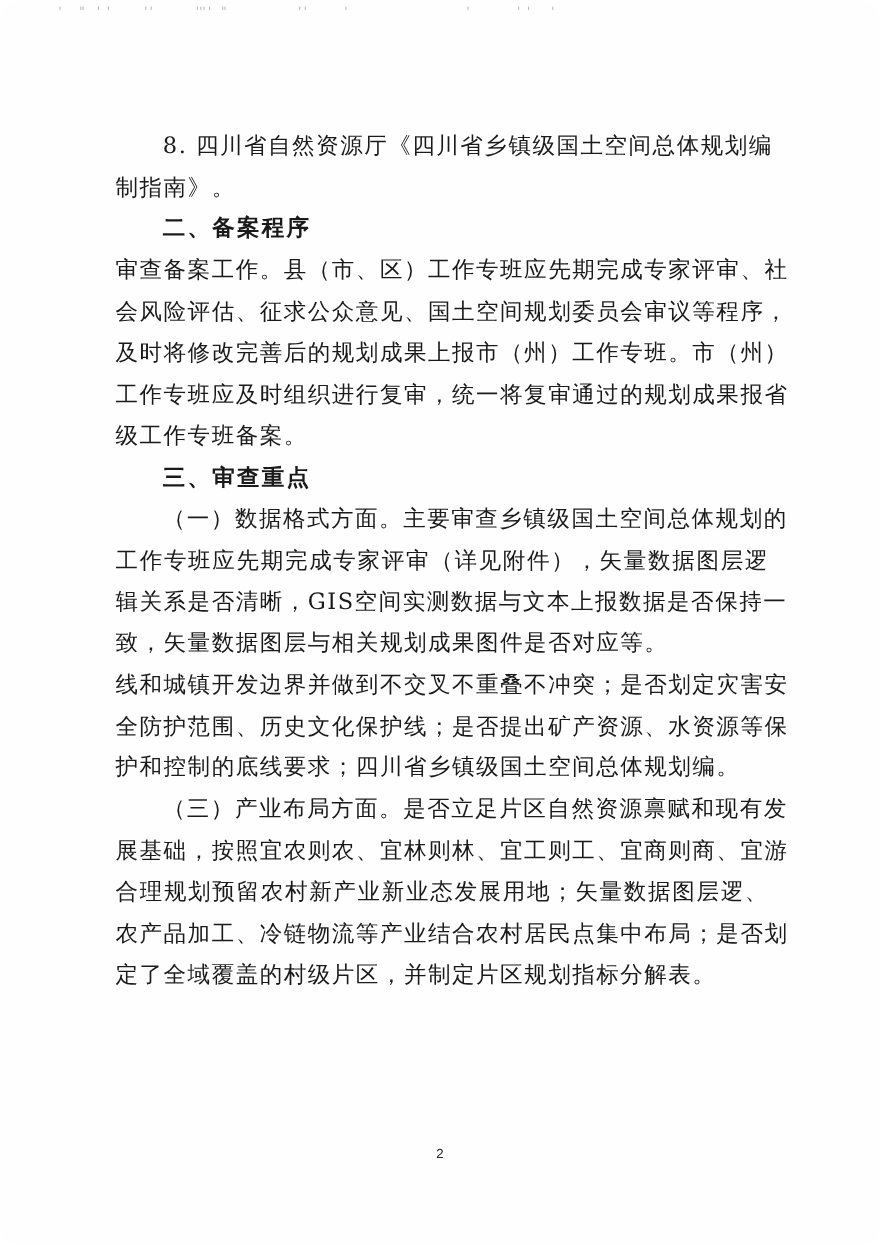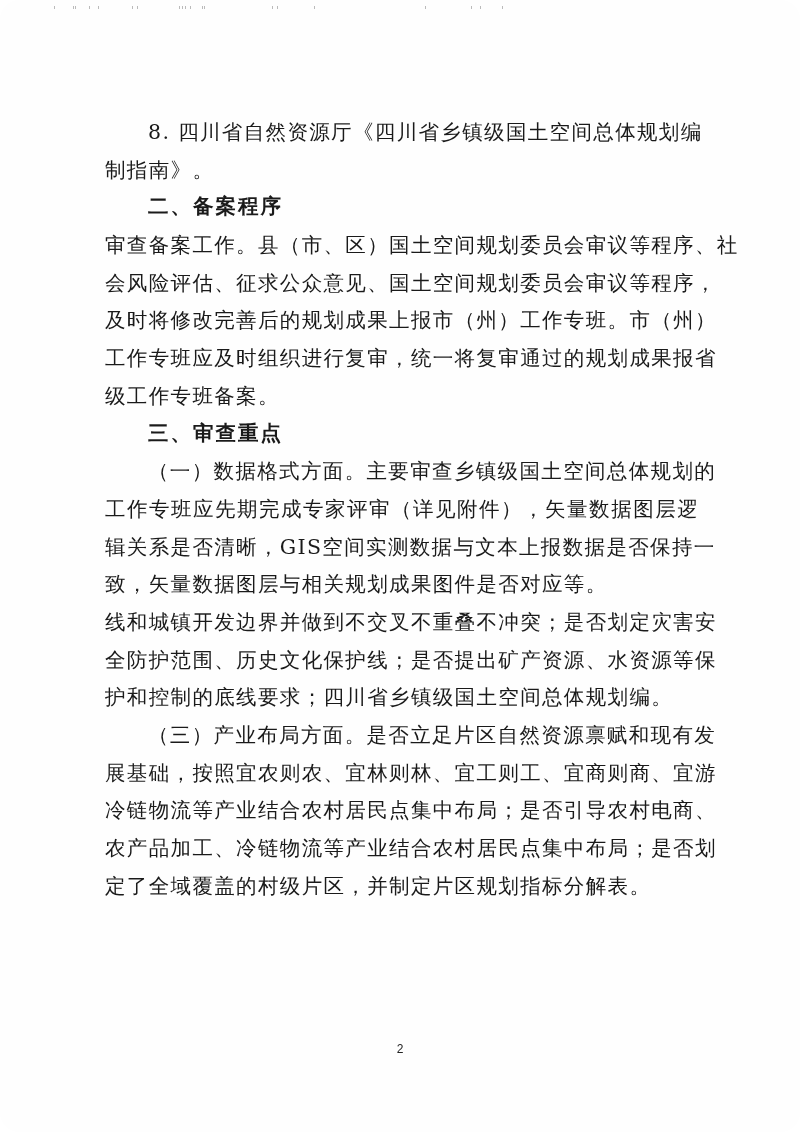--- a/index.html
+++ b/index.html
@@ -33,21 +33,21 @@
       line-height: 37.7px;
       font-size: 20.5px;
       white-space: nowrap;
       letter-spacing: 1.35px;
       overflow: visible;
     }
     .line.indent {
       padding-left: 43px;
     }
     .line.heading {
-      font-family: Liberation Mono, monospace;
+      font-family: Liberation Sans, sans-serif;
       font-weight: bold;
       letter-spacing: 2px;
       padding-left: 43px;
     }
     .line.justify {
       text-align: justify;
       text-align-last: justify;
     }
     .page-number {
       position: absolute;
@@ -96,34 +96,34 @@
     <span class="speck" style="left:425px"></span>
     <span class="speck" style="left:471px"></span>
     <span class="speck" style="left:480px"></span>
     <span class="speck" style="left:502px"></span>
   </div>
 
   <div class="content">
     <div class="line indent justify">8. 四川省自然资源厅《四川省乡镇级国土空间总体规划编</div>
     <div class="line">制指南》。</div>
     <div class="line heading">二、备案程序</div>
-    <div class="line justify">审查备案工作。县（市、区）国土空间规划委员会审议等程序、社</div>
+    <div class="line justify">审查备案工作。县（市、区）工作专班应先期完成专家评审、社</div>
     <div class="line justify">会风险评估、征求公众意见、国土空间规划委员会审议等程序，</div>
     <div class="line justify">及时将修改完善后的规划成果上报市（州）工作专班。市（州）</div>
     <div class="line justify">工作专班应及时组织进行复审，统一将复审通过的规划成果报省</div>
     <div class="line">级工作专班备案。</div>
     <div class="line heading">三、审查重点</div>
     <div class="line indent justify">（一）数据格式方面。主要审查乡镇级国土空间总体规划的</div>
     <div class="line justify">工作专班应先期完成专家评审（详见附件），矢量数据图层逻</div>
     <div class="line justify">辑关系是否清晰，GIS空间实测数据与文本上报数据是否保持一</div>
     <div class="line">致，矢量数据图层与相关规划成果图件是否对应等。</div>
     <div class="line justify">线和城镇开发边界并做到不交叉不重叠不冲突；是否划定灾害安</div>
     <div class="line justify">全防护范围、历史文化保护线；是否提出矿产资源、水资源等保</div>
     <div class="line">护和控制的底线要求；四川省乡镇级国土空间总体规划编。</div>
     <div class="line indent justify">（三）产业布局方面。是否立足片区自然资源禀赋和现有发</div>
     <div class="line justify">展基础，按照宜农则农、宜林则林、宜工则工、宜商则商、宜游</div>
-    <div class="line justify">冷链物流等产业结合农村居民点集中布局；是否引导农村电商、</div>
+    <div class="line justify">合理规划预留农村新产业新业态发展用地；矢量数据图层逻、</div>
     <div class="line justify">农产品加工、冷链物流等产业结合农村居民点集中布局；是否划</div>
     <div class="line">定了全域覆盖的村级片区，并制定片区规划指标分解表。</div>
   </div>
 
   <div class="page-number">2</div>
 </div>
 
 </body></html>

